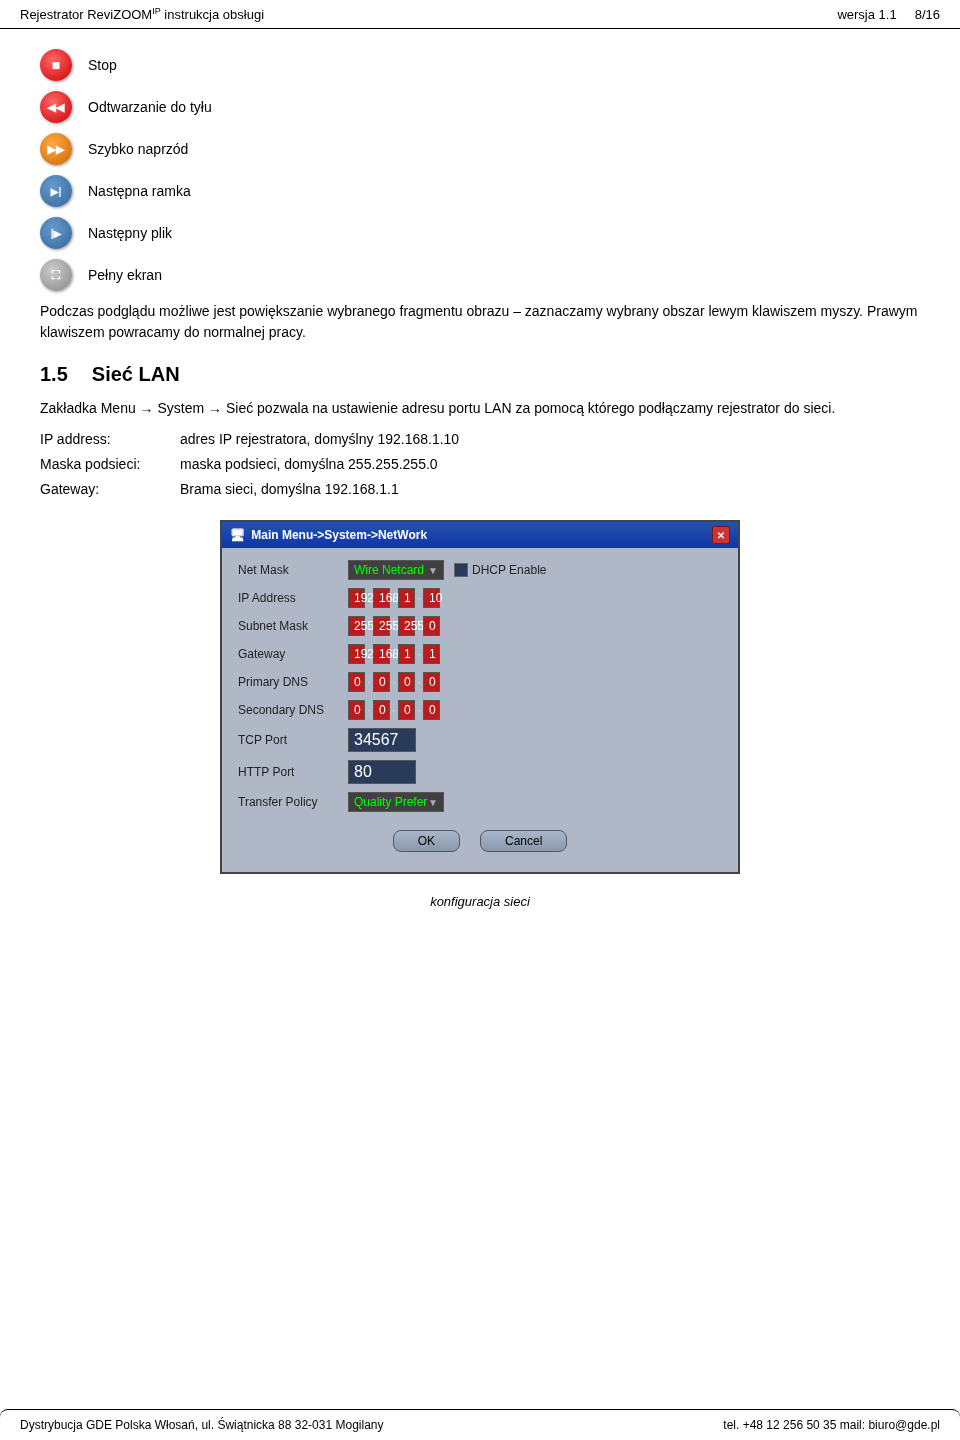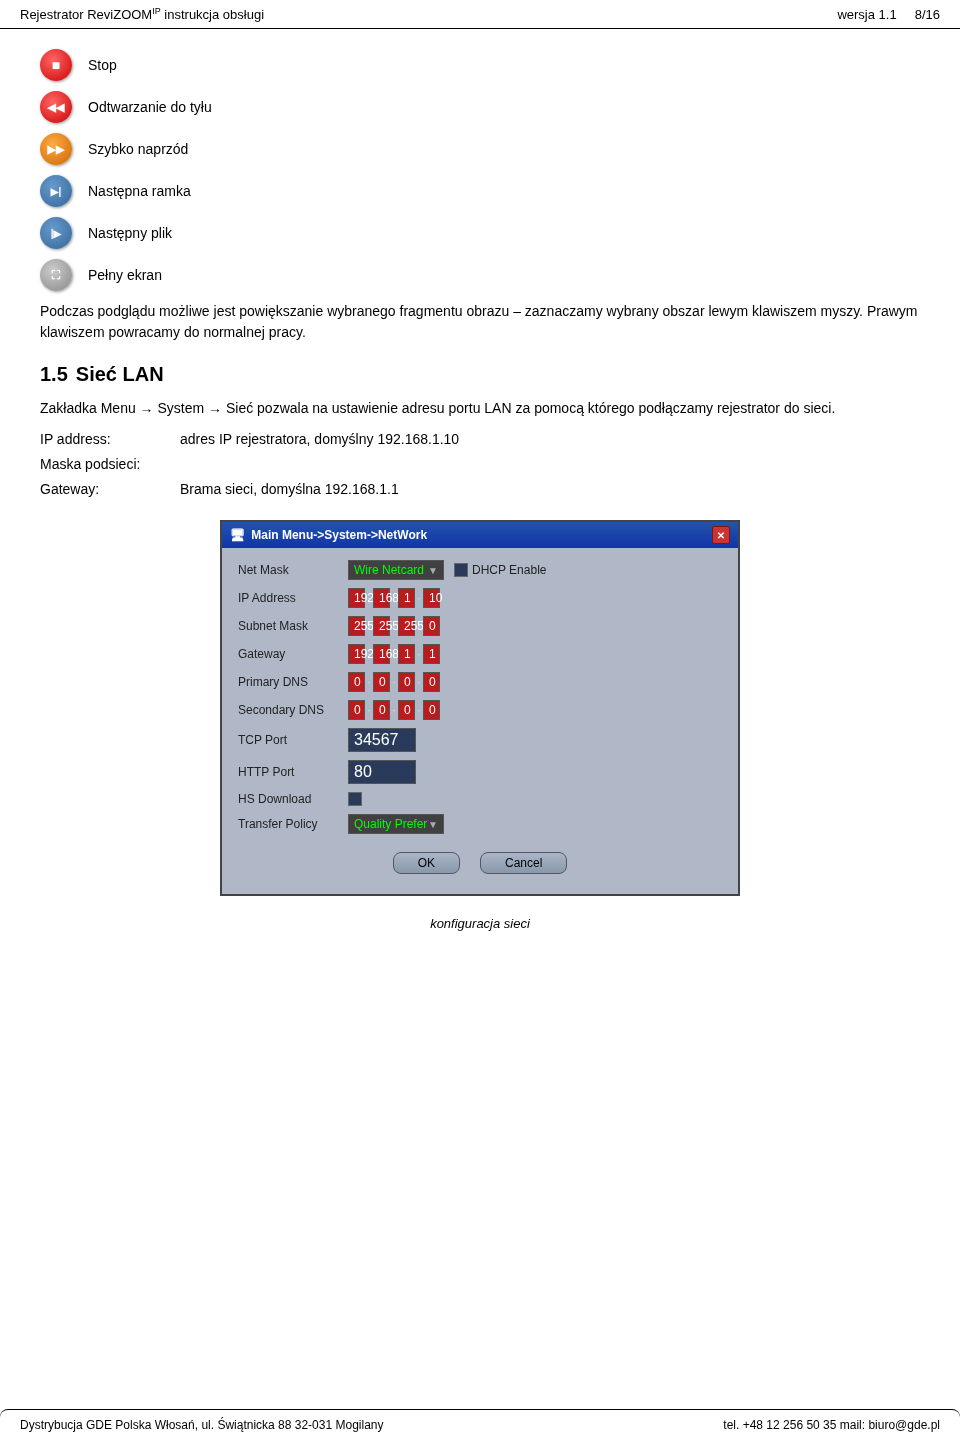--- a/index.html
+++ b/index.html
@@ -71,21 +71,21 @@
 
     
     .section-heading {
       font-size: 20px;
       font-weight: bold;
       margin: 20px 0 12px 0;
       display: flex;
       align-items: baseline;
     }
     .section-number {
-      margin-right: 8px;
+      margin-right: 24px;
     }
 
     
     .para {
       margin-bottom: 10px;
       line-height: 1.5;
       font-size: 14px;
     }
 
     
@@ -322,20 +322,21 @@
 
   <p class="para">Zakładka Menu → System → Sieć pozwala na ustawienie adresu portu LAN za pomocą którego podłączamy rejestrator do sieci.</p>
 
   <div class="def-table">
     <div class="def-row">
       <span class="def-label">IP address:</span>
       <span class="def-value">adres IP rejestratora, domyślny 192.168.1.10</span>
     </div>
     <div class="def-row">
       <span class="def-label">Maska podsieci:</span>
+      <span class="def-value">maska podsieci, domyślna 255.255.255.0</span>
     </div>
     <div class="def-row">
       <span class="def-label">Gateway:</span>
       <span class="def-value">Brama sieci, domyślna 192.168.1.1</span>
     </div>
   </div>
 
 
   <div class="screenshot-wrapper">
     <div class="dialog-box">
@@ -428,24 +429,20 @@
         <div class="dialog-row">
           <div class="dialog-label">TCP Port</div>
           <span class="dialog-field">34567</span>
         </div>
 
         <div class="dialog-row">
           <div class="dialog-label">HTTP Port</div>
           <span class="dialog-field">80</span>
         </div>
 
-        <div class="dialog-row">
-          <div class="dialog-label">HS Download</div>
-          <div class="dialog-checkbox"></div>
-        </div>
 
         <div class="dialog-row">
           <div class="dialog-label">Transfer Policy</div>
           <div class="dialog-dropdown">
             <span>Quality Prefer</span>
             <span class="dropdown-arrow">▼</span>
           </div>
         </div>
 
         <div class="dialog-footer">

